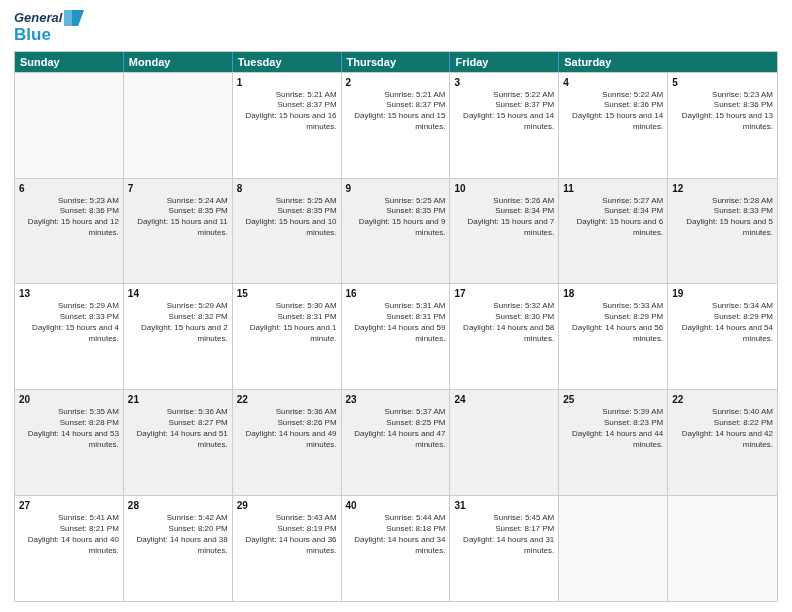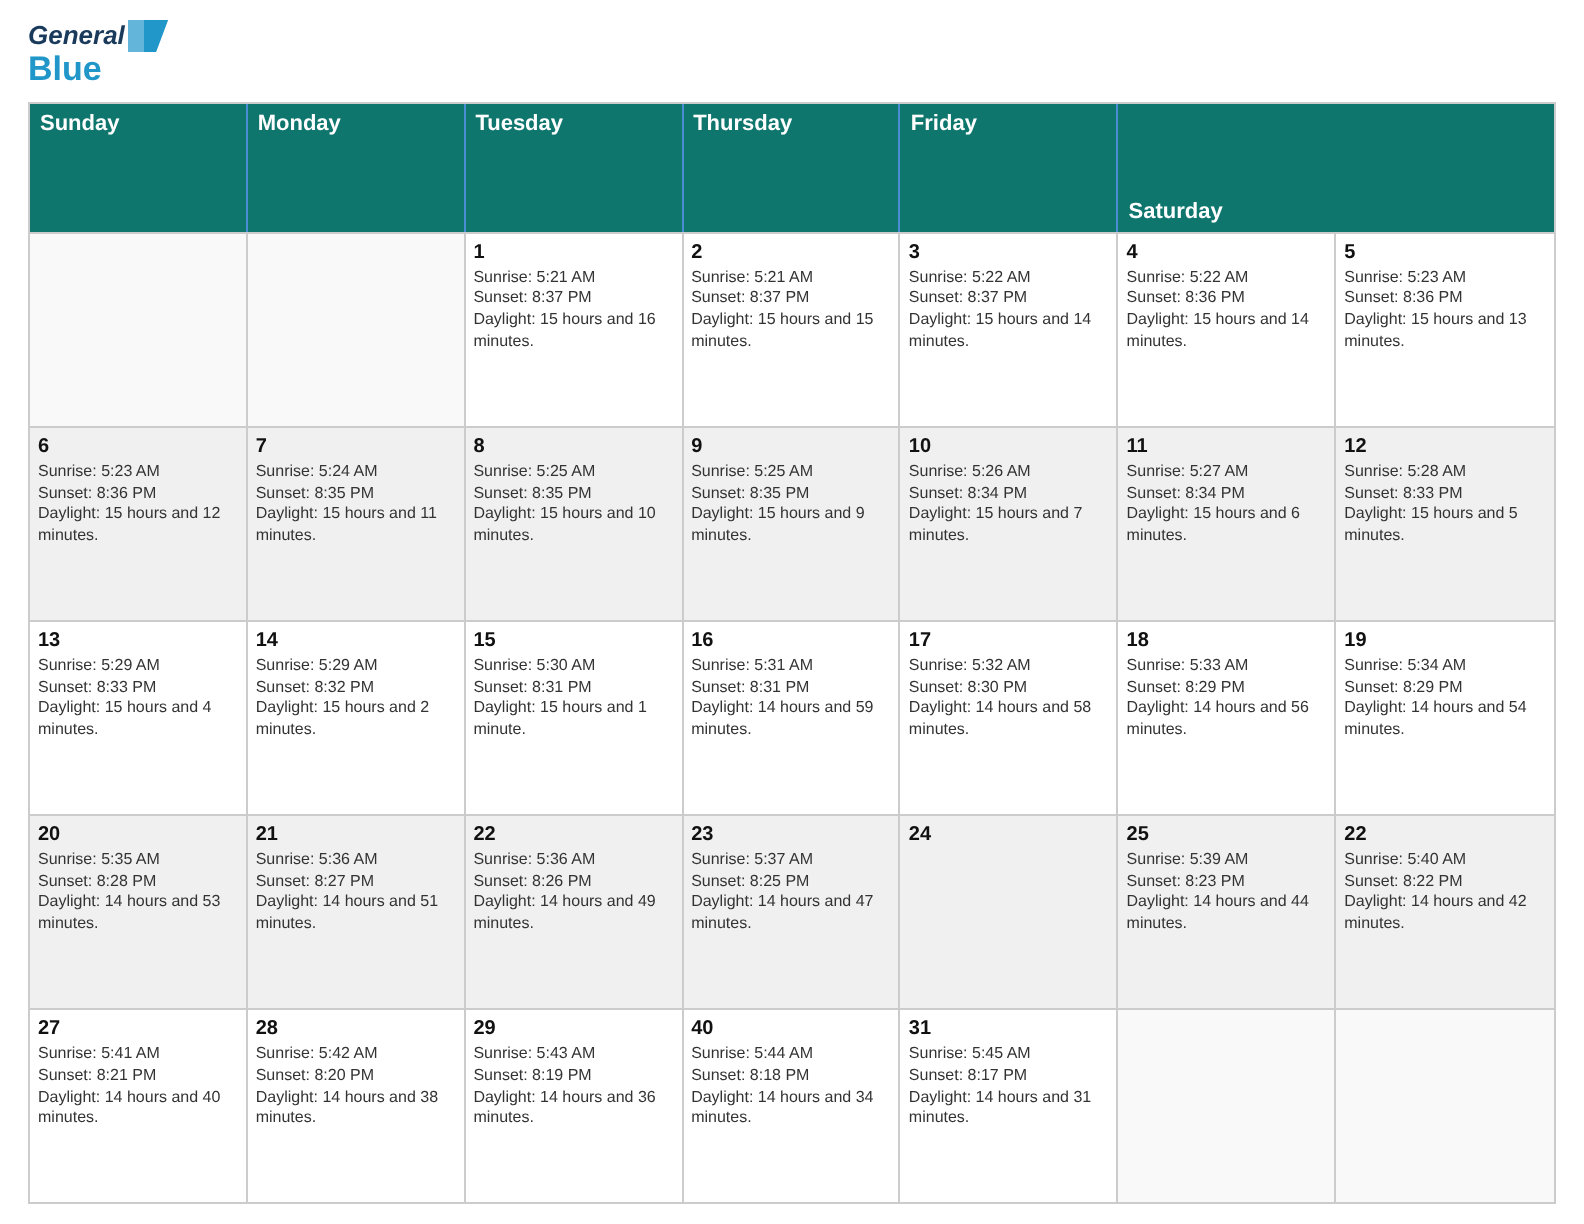--- a/index.html
+++ b/index.html
@@ -52,21 +52,21 @@
       background: #0f766e;
     }
     .cal-header-cell {
       color: #fff;
       font-size: 11px;
       font-weight: bold;
       padding: 4px 5px;
       text-align: left;
       border-right: 1px solid #4a8dd5;
     }
-    .cal-header-cell:last-child { border-right: none; margin-top: 44px; }
+    .cal-header-cell:last-child { border-right: none; }
     .cal-body {
       flex: 1;
       display: flex;
       flex-direction: column;
     }
     .cal-week {
       display: grid;
       grid-template-columns: repeat(7, 1fr);
       flex: 1;
       border-top: 1px solid #ccc;
@@ -86,20 +86,21 @@
     .day-num {
       font-size: 10px;
       font-weight: bold;
       margin-bottom: 1px;
       color: #111;
     }
     .day-info {
       font-size: 8px;
       color: #333;
       line-height: 1.35;
+      text-align: right;
     }
   </style>
 </head>
 <body>
 
 <div class="page">
   <div class="header">
     <div class="logo">
   <div style="display:flex;flex-direction:column;align-items:flex-start;line-height:1.1;">
     <div style="display:flex;align-items:center;gap:2px;font-style:italic;">

